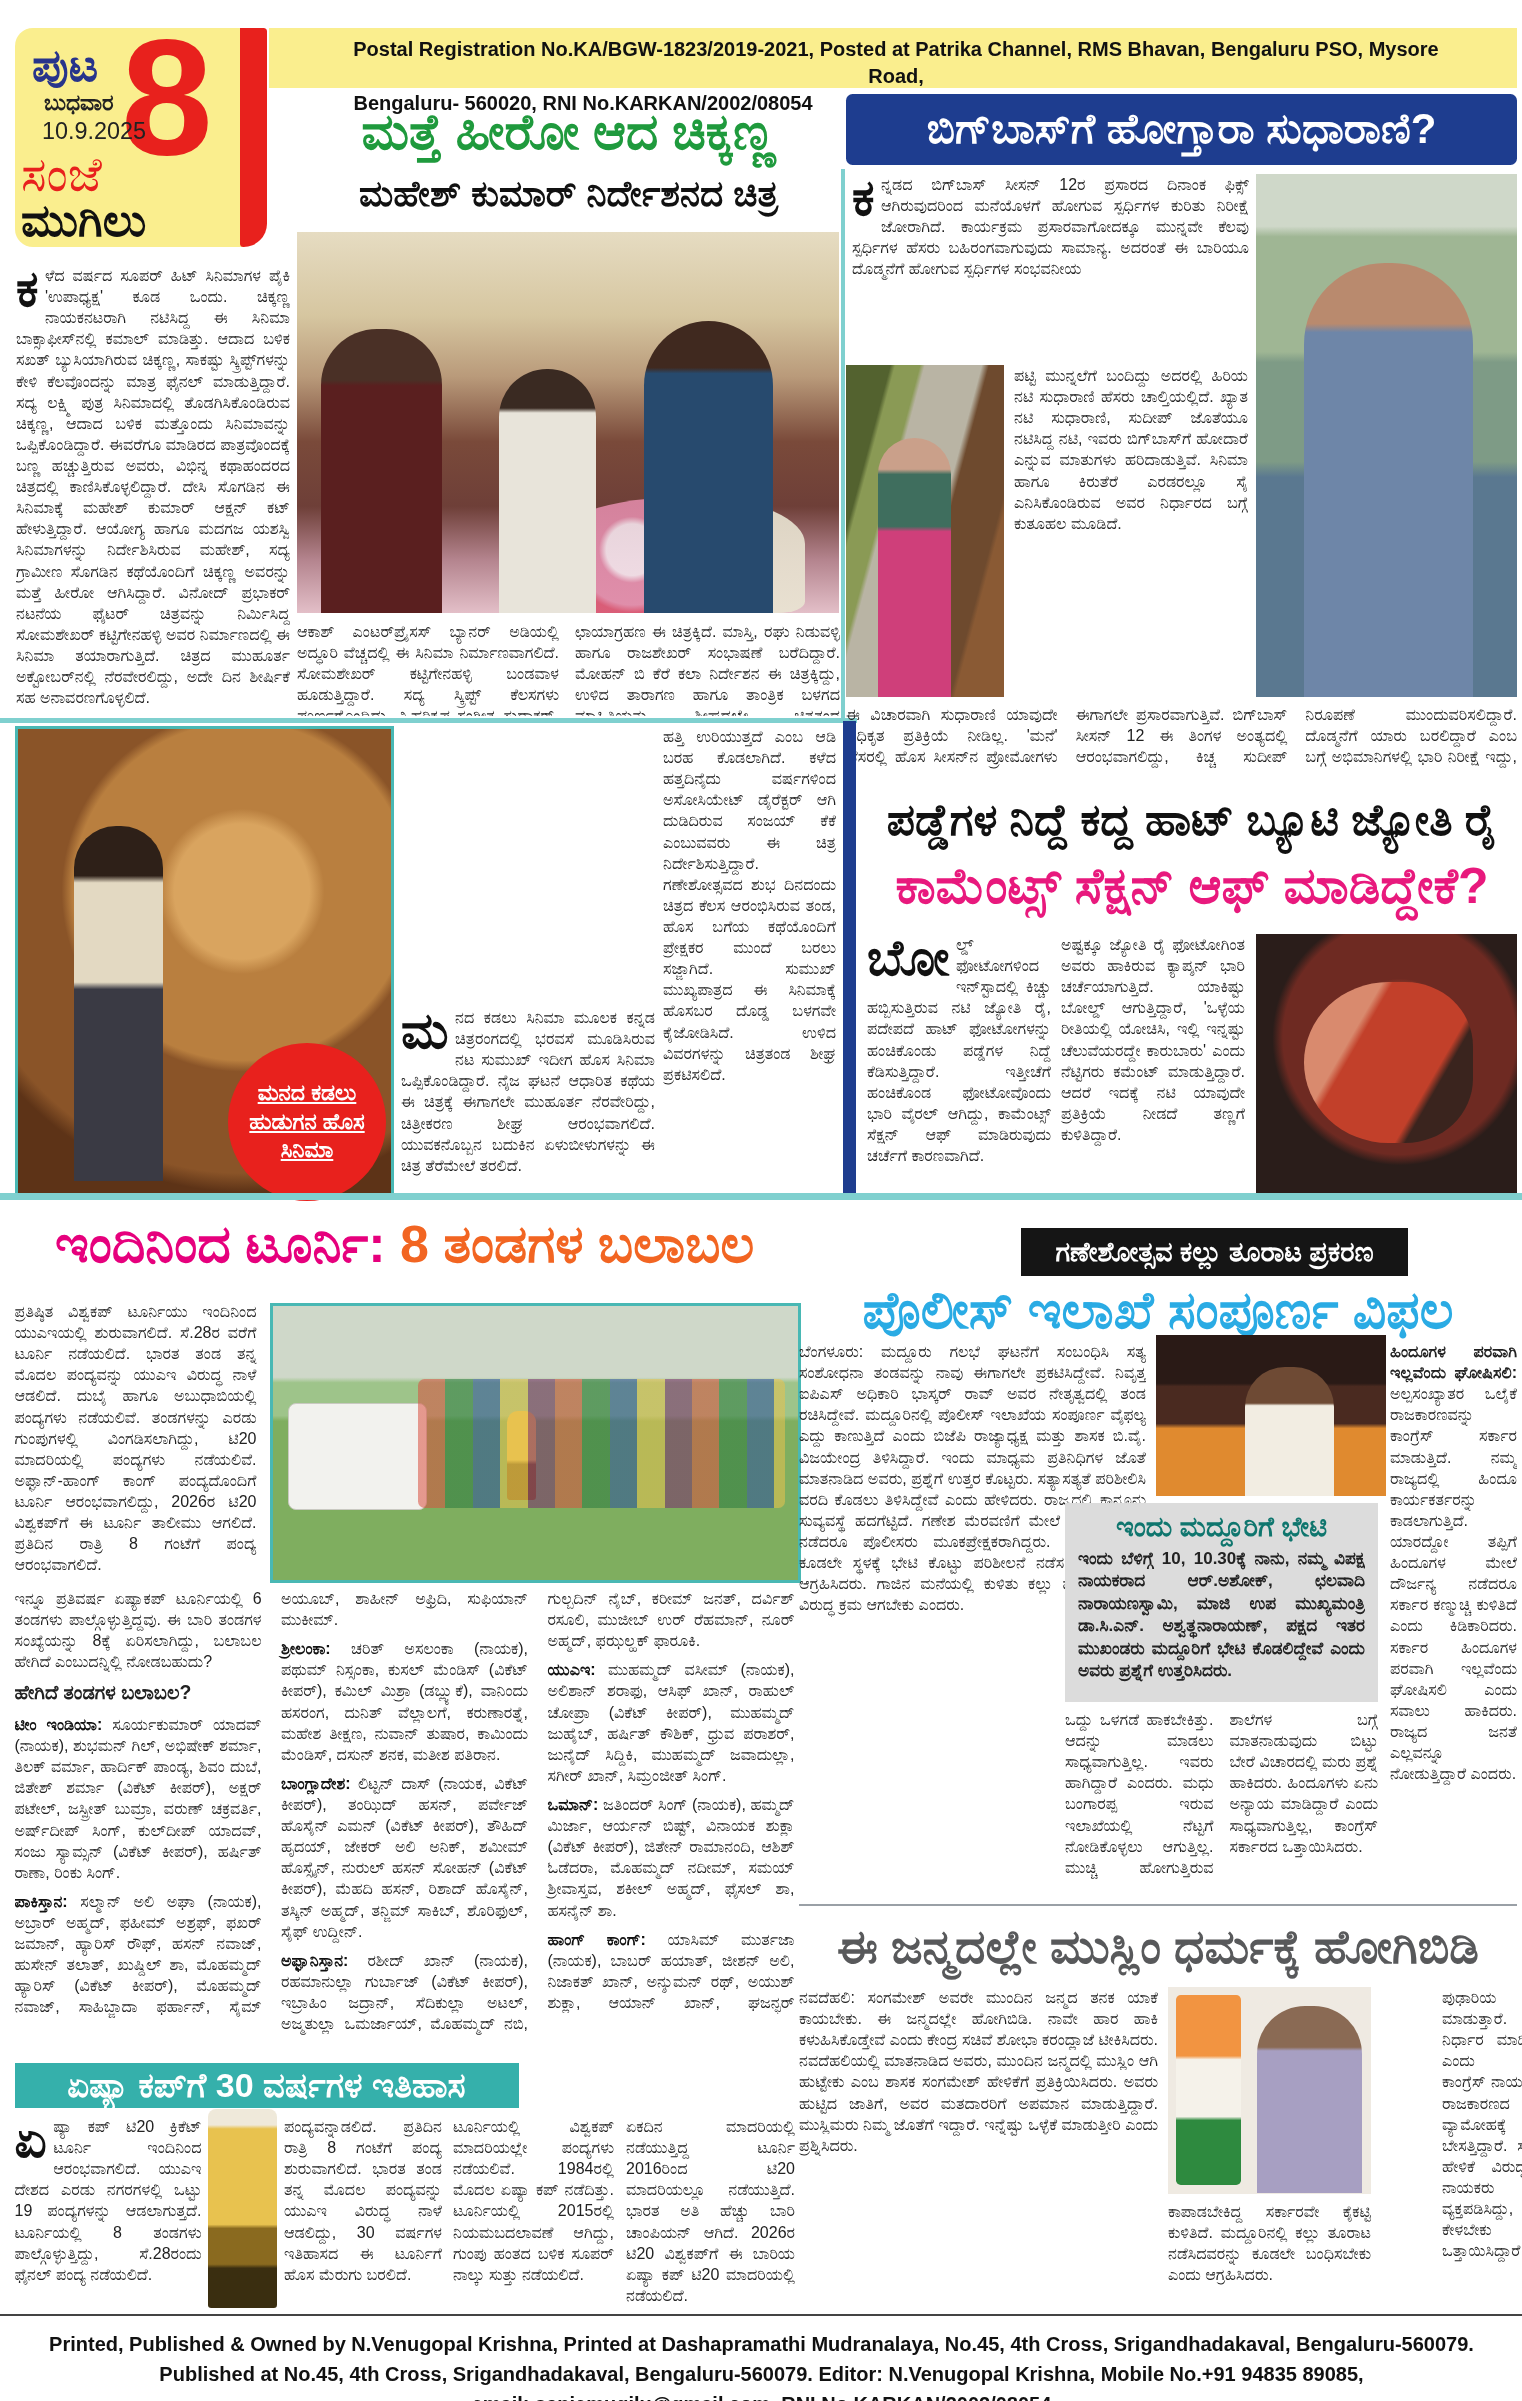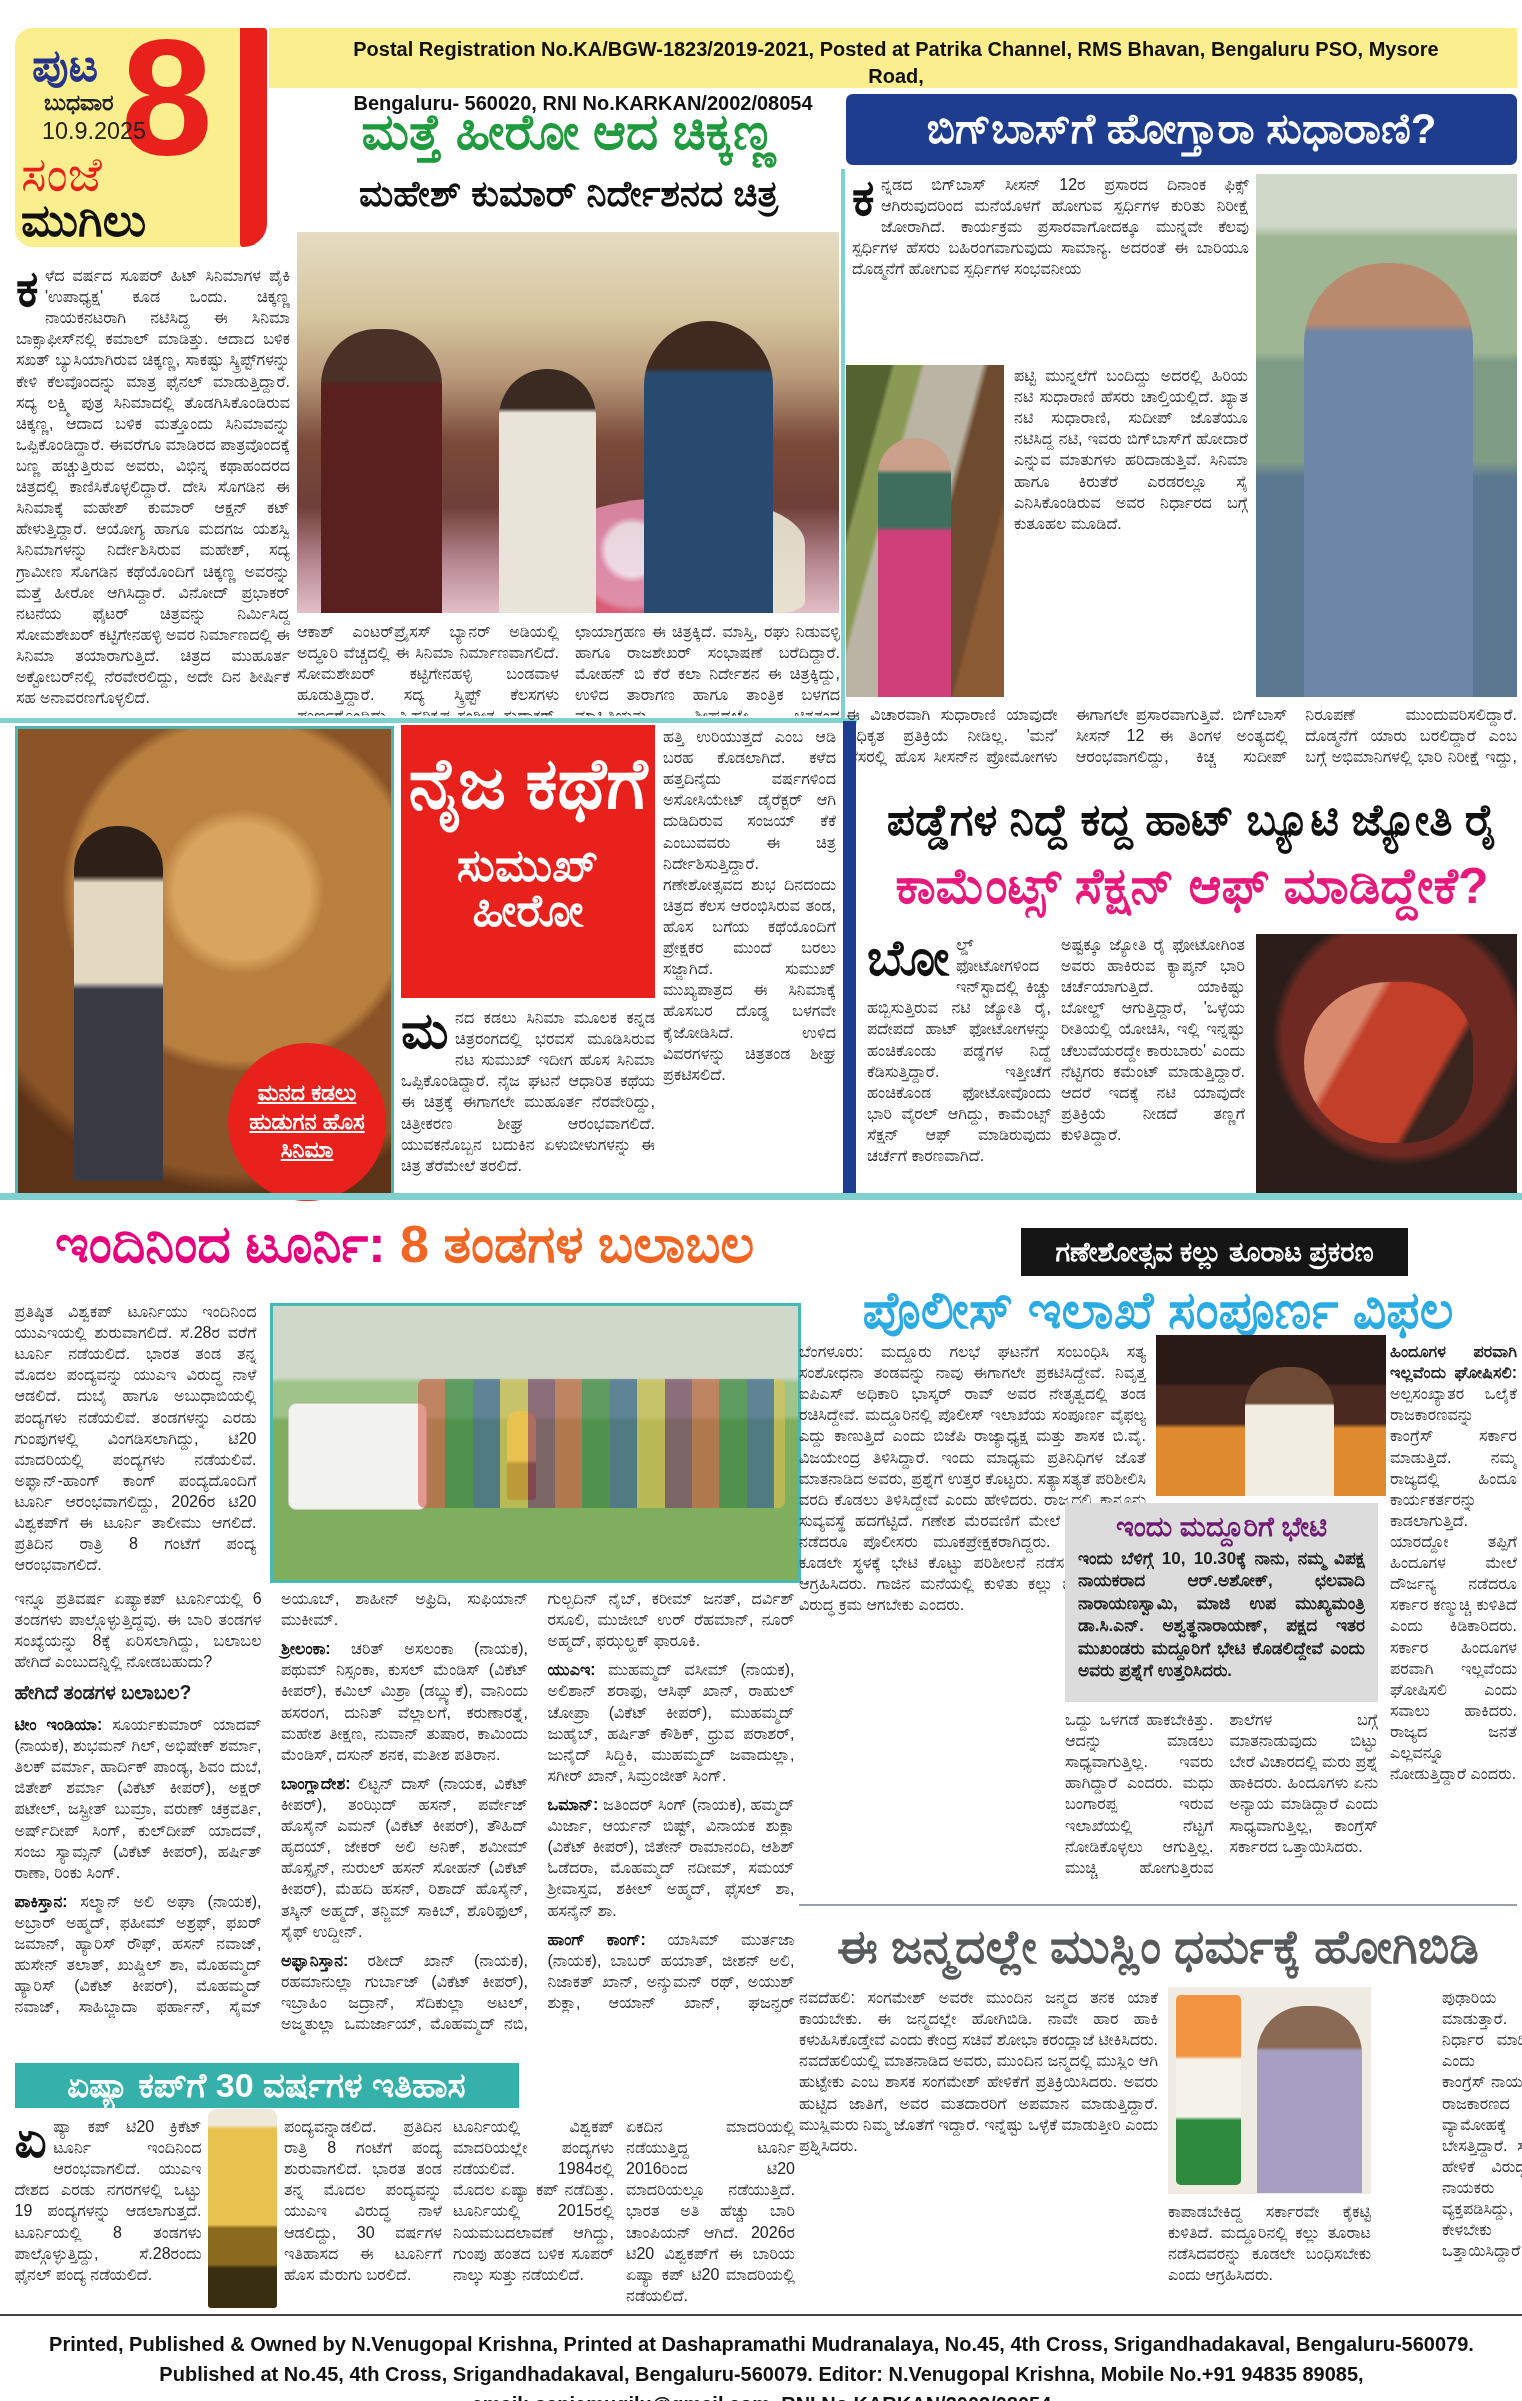--- a/index.html
+++ b/index.html
@@ -75,24 +75,20 @@
   <div class="abs col" style="left:846px;top:704px;width:671px;height:69px;column-count:3;column-gap:18px;">ಈ ವಿಚಾರವಾಗಿ ಸುಧಾರಾಣಿ ಯಾವುದೇ ಅಧಿಕೃತ ಪ್ರತಿಕ್ರಿಯೆ ನೀಡಿಲ್ಲ. 'ಮನೆ' ಹೆಸರಲ್ಲಿ ಹೊಸ ಸೀಸನ್‌ನ ಪ್ರೋಮೋಗಳು ಈಗಾಗಲೇ ಪ್ರಸಾರವಾಗುತ್ತಿವೆ. ಬಿಗ್‌ಬಾಸ್ ಸೀಸನ್ 12 ಈ ತಿಂಗಳ ಅಂತ್ಯದಲ್ಲಿ ಆರಂಭವಾಗಲಿದ್ದು, ಕಿಚ್ಚ ಸುದೀಪ್ ನಿರೂಪಣೆ ಮುಂದುವರಿಸಲಿದ್ದಾರೆ. ದೊಡ್ಮನೆಗೆ ಯಾರು ಬರಲಿದ್ದಾರೆ ಎಂಬ ಬಗ್ಗೆ ಅಭಿಮಾನಿಗಳಲ್ಲಿ ಭಾರಿ ನಿರೀಕ್ಷೆ ಇದ್ದು, ಅಧಿಕೃತ ಘೋಷಣೆಯವರೆಗೆ ಕಾಯಬೇಕಿದೆ. ಸಂಭವನೀಯ ಪಟ್ಟಿಯಲ್ಲಿ ಹಲವು ಸೆಲೆಬ್ರಿಟಿಗಳ ಹೆಸರುಗಳು ಕೇಳಿಬರುತ್ತಿವೆ.</div>
 
   <div class="photo" style="left:14.5px;top:726px;width:373px;height:464px;border:3.2px solid #49b8b4;background:
        radial-gradient(circle at 60% 35%,#d9a45f 0 18%,#b97f3f 22% 45%,#8a5428 48% 75%,#5d3317 80% 100%);">
     <div class="abs" style="left:56px;top:97px;width:89px;height:355px;background:linear-gradient(180deg,#2e2018 0 14%,#e3d9c2 16% 44%,#3a3a44 46% 100%);border-radius:42px 42px 0 0;"></div>
   </div>
   <div class="abs" style="left:228px;top:1043px;width:158px;height:158px;border-radius:50%;background:#e8211d;display:flex;align-items:center;justify-content:center;">
     <div style="color:#fff;font-size:22px;font-weight:bold;text-align:center;line-height:1.3;padding:0 13px;text-decoration:underline;">ಮನದ ಕಡಲು ಹುಡುಗನ ಹೊಸ ಸಿನಿಮಾ</div>
   </div>
 
-  <div class="abs" style="left:401px;top:725px;width:254px;height:273px;background:#e8211d;color:#fff;text-align:center;">
-    <div class="hl" style="font-size:71px;margin-top:22.6px;line-height:1;">ನೈಜ ಕಥೆಗೆ</div>
-    <div class="hl" style="font-size:45px;margin-top:24px;line-height:1;">ಸುಮುಖ್ ಹೀರೋ</div>
-  </div>
 
   <div class="abs col" style="left:401px;top:1007px;width:254px;height:181px;">
     <span class="dropcap">ಮ</span><span>ನದ ಕಡಲು ಸಿನಿಮಾ ಮೂಲಕ ಕನ್ನಡ ಚಿತ್ರರಂಗದಲ್ಲಿ ಭರವಸೆ ಮೂಡಿಸಿರುವ ನಟ ಸುಮುಖ್ ಇದೀಗ ಹೊಸ ಸಿನಿಮಾ ಒಪ್ಪಿಕೊಂಡಿದ್ದಾರೆ. ನೈಜ ಘಟನೆ ಆಧಾರಿತ ಕಥೆಯ ಈ ಚಿತ್ರಕ್ಕೆ ಈಗಾಗಲೇ ಮುಹೂರ್ತ ನೆರವೇರಿದ್ದು, ಚಿತ್ರೀಕರಣ ಶೀಘ್ರ ಆರಂಭವಾಗಲಿದೆ. ಯುವಕನೊಬ್ಬನ ಬದುಕಿನ ಏಳುಬೀಳುಗಳನ್ನು ಈ ಚಿತ್ರ ತೆರೆಮೇಲೆ ತರಲಿದೆ.</span>
   </div>
   <div class="abs col" style="left:663px;top:726px;width:173px;height:462px;">ಹತ್ತಿ ಉರಿಯುತ್ತದೆ ಎಂಬ ಆಡಿ ಬರಹ ಕೊಡಲಾಗಿದೆ. ಕಳೆದ ಹತ್ತದಿನೈದು ವರ್ಷಗಳಿಂದ ಅಸೋಸಿಯೇಟ್ ಡೈರೆಕ್ಟರ್ ಆಗಿ ದುಡಿದಿರುವ ಸಂಜಯ್ ಕೆಕೆ ಎಂಬುವವರು ಈ ಚಿತ್ರ ನಿರ್ದೇಶಿಸುತ್ತಿದ್ದಾರೆ. ಗಣೇಶೋತ್ಸವದ ಶುಭ ದಿನದಂದು ಚಿತ್ರದ ಕೆಲಸ ಆರಂಭಿಸಿರುವ ತಂಡ, ಹೊಸ ಬಗೆಯ ಕಥೆಯೊಂದಿಗೆ ಪ್ರೇಕ್ಷಕರ ಮುಂದೆ ಬರಲು ಸಜ್ಜಾಗಿದೆ. ಸುಮುಖ್ ಮುಖ್ಯಪಾತ್ರದ ಈ ಸಿನಿಮಾಕ್ಕೆ ಹೊಸಬರ ದೊಡ್ಡ ಬಳಗವೇ ಕೈಜೋಡಿಸಿದೆ. ಉಳಿದ ವಿವರಗಳನ್ನು ಚಿತ್ರತಂಡ ಶೀಘ್ರ ಪ್ರಕಟಿಸಲಿದೆ.</div>
 
   <div class="abs" style="left:843px;top:721px;width:13px;height:478px;background:#1e3d8f;"></div>
 
   <div class="abs hl" style="left:867px;top:795px;width:650px;text-align:center;font-size:44px;color:#111;">ಪಡ್ಡೆಗಳ ನಿದ್ದೆ ಕದ್ದ ಹಾಟ್ ಬ್ಯೂಟಿ ಜ್ಯೋತಿ ರೈ</div>
   <div class="abs hl" style="left:867px;top:857px;width:650px;text-align:center;font-size:50px;color:#e8197d;">ಕಾಮೆಂಟ್ಸ್ ಸೆಕ್ಷನ್ ಆಫ್ ಮಾಡಿದ್ದೇಕೆ?</div>
@@ -153,21 +149,21 @@
   <div class="abs hl" style="left:799px;top:1280px;width:718px;text-align:center;font-size:52px;color:#2aabe4;">ಪೊಲೀಸ್ ಇಲಾಖೆ ಸಂಪೂರ್ಣ ವಿಫಲ</div>
 
   <div class="abs col" style="left:799px;top:1341px;width:347px;height:555px;">ಬೆಂಗಳೂರು: ಮದ್ದೂರು ಗಲಭೆ ಘಟನೆಗೆ ಸಂಬಂಧಿಸಿ ಸತ್ಯ ಸಂಶೋಧನಾ ತಂಡವನ್ನು ನಾವು ಈಗಾಗಲೇ ಪ್ರಕಟಿಸಿದ್ದೇವೆ. ನಿವೃತ್ತ ಐಪಿಎಸ್ ಅಧಿಕಾರಿ ಭಾಸ್ಕರ್ ರಾವ್ ಅವರ ನೇತೃತ್ವದಲ್ಲಿ ತಂಡ ರಚಿಸಿದ್ದೇವೆ. ಮದ್ದೂರಿನಲ್ಲಿ ಪೊಲೀಸ್ ಇಲಾಖೆಯ ಸಂಪೂರ್ಣ ವೈಫಲ್ಯ ಎದ್ದು ಕಾಣುತ್ತಿದೆ ಎಂದು ಬಿಜೆಪಿ ರಾಜ್ಯಾಧ್ಯಕ್ಷ ಮತ್ತು ಶಾಸಕ ಬಿ.ವೈ. ವಿಜಯೇಂದ್ರ ತಿಳಿಸಿದ್ದಾರೆ. ಇಂದು ಮಾಧ್ಯಮ ಪ್ರತಿನಿಧಿಗಳ ಜೊತೆ ಮಾತನಾಡಿದ ಅವರು, ಪ್ರಶ್ನೆಗೆ ಉತ್ತರ ಕೊಟ್ಟರು. ಸತ್ಯಾಸತ್ಯತೆ ಪರಿಶೀಲಿಸಿ ವರದಿ ಕೊಡಲು ತಿಳಿಸಿದ್ದೇವೆ ಎಂದು ಹೇಳಿದರು. ರಾಜ್ಯದಲ್ಲಿ ಕಾನೂನು ಸುವ್ಯವಸ್ಥೆ ಹದಗೆಟ್ಟಿದೆ. ಗಣೇಶ ಮೆರವಣಿಗೆ ಮೇಲೆ ಕಲ್ಲು ತೂರಾಟ ನಡೆದರೂ ಪೊಲೀಸರು ಮೂಕಪ್ರೇಕ್ಷಕರಾಗಿದ್ದರು. ಗೃಹ ಸಚಿವರು ಕೂಡಲೇ ಸ್ಥಳಕ್ಕೆ ಭೇಟಿ ಕೊಟ್ಟು ಪರಿಶೀಲನೆ ನಡೆಸಬೇಕಿತ್ತು ಎಂದು ಆಗ್ರಹಿಸಿದರು. ಗಾಜಿನ ಮನೆಯಲ್ಲಿ ಕುಳಿತು ಕಲ್ಲು ಹೊಡೆಯುವವರ ವಿರುದ್ಧ ಕ್ರಮ ಆಗಬೇಕು ಎಂದರು.</div>
 
   <div class="photo" style="left:1156px;top:1335px;width:230px;height:161px;background:
        linear-gradient(180deg,#2a1a16 0 30%,#4a2a20 32% 55%,#e08a2f 58% 100%);">
     <div class="abs" style="left:89px;top:32px;width:89px;height:129px;background:linear-gradient(180deg,#6e4a34 0 28%,#f2ede2 30% 100%);border-radius:40px 40px 0 0;"></div>
   </div>
 
   <div class="abs" style="left:1065px;top:1503px;width:313px;height:199px;background:#dcdcdc;padding:8px 13px;box-sizing:border-box;">
-    <div class="hl" style="font-size:27.4px;text-align:center;margin-bottom:4.8px;color:#701a75;">ಇಂದು ಮದ್ದೂರಿಗೆ ಭೇಟಿ</div>
+    <div class="hl" style="font-size:27.4px;text-align:center;margin-bottom:4.8px;color:#0f766e;">ಇಂದು ಮದ್ದೂರಿಗೆ ಭೇಟಿ</div>
     <div class="col" style="font-size:17px;font-weight:bold;height:142px;">ಇಂದು ಬೆಳಿಗ್ಗೆ 10, 10.30ಕ್ಕೆ ನಾನು, ನಮ್ಮ ವಿಪಕ್ಷ ನಾಯಕರಾದ ಆರ್.ಅಶೋಕ್, ಛಲವಾದಿ ನಾರಾಯಣಸ್ವಾಮಿ, ಮಾಜಿ ಉಪ ಮುಖ್ಯಮಂತ್ರಿ ಡಾ.ಸಿ.ಎನ್. ಅಶ್ವತ್ಥನಾರಾಯಣ್, ಪಕ್ಷದ ಇತರ ಮುಖಂಡರು ಮದ್ದೂರಿಗೆ ಭೇಟಿ ಕೊಡಲಿದ್ದೇವೆ ಎಂದು ಅವರು ಪ್ರಶ್ನೆಗೆ ಉತ್ತರಿಸಿದರು.</div>
   </div>
 
   <div class="abs col" style="left:1065px;top:1709px;width:313px;height:187px;column-count:2;column-gap:16px;">ಒದ್ದು ಒಳಗಡೆ ಹಾಕಬೇಕಿತ್ತು. ಆದನ್ನು ಮಾಡಲು ಸಾಧ್ಯವಾಗುತ್ತಿಲ್ಲ. ಇವರು ಹಾಗಿದ್ದಾರೆ ಎಂದರು. ಮಧು ಬಂಗಾರಪ್ಪ ಇರುವ ಇಲಾಖೆಯಲ್ಲಿ ನೆಟ್ಟಗೆ ನೋಡಿಕೊಳ್ಳಲು ಆಗುತ್ತಿಲ್ಲ. ಮುಚ್ಚಿ ಹೋಗುತ್ತಿರುವ ಶಾಲೆಗಳ ಬಗ್ಗೆ ಮಾತನಾಡುವುದು ಬಿಟ್ಟು ಬೇರೆ ವಿಚಾರದಲ್ಲಿ ಮರು ಪ್ರಶ್ನೆ ಹಾಕಿದರು. ಹಿಂದೂಗಳು ಏನು ಅನ್ಯಾಯ ಮಾಡಿದ್ದಾರೆ ಎಂದು ಸಾಧ್ಯವಾಗುತ್ತಿಲ್ಲ, ಕಾಂಗ್ರೆಸ್ ಸರ್ಕಾರದ ಒತ್ತಾಯಿಸಿದರು.</div>
 
   <div class="abs col" style="left:1390px;top:1341px;width:127px;height:555px;">
     <b>ಹಿಂದೂಗಳ ಪರವಾಗಿ ಇಲ್ಲವೆಂದು ಘೋಷಿಸಲಿ:</b>
     <span>ಅಲ್ಪಸಂಖ್ಯಾತರ ಒಲೈಕೆ ರಾಜಕಾರಣವನ್ನು ಕಾಂಗ್ರೆಸ್ ಸರ್ಕಾರ ಮಾಡುತ್ತಿದೆ. ನಮ್ಮ ರಾಜ್ಯದಲ್ಲಿ ಹಿಂದೂ ಕಾರ್ಯಕರ್ತರನ್ನು ಕಾಡಲಾಗುತ್ತಿದೆ. ಯಾರದ್ದೋ ತಪ್ಪಿಗೆ ಹಿಂದೂಗಳ ಮೇಲೆ ದೌರ್ಜನ್ಯ ನಡೆದರೂ ಸರ್ಕಾರ ಕಣ್ಮುಚ್ಚಿ ಕುಳಿತಿದೆ ಎಂದು ಕಿಡಿಕಾರಿದರು. ಸರ್ಕಾರ ಹಿಂದೂಗಳ ಪರವಾಗಿ ಇಲ್ಲವೆಂದು ಘೋಷಿಸಲಿ ಎಂದು ಸವಾಲು ಹಾಕಿದರು. ರಾಜ್ಯದ ಜನತೆ ಎಲ್ಲವನ್ನೂ ನೋಡುತ್ತಿದ್ದಾರೆ ಎಂದರು.</span>
   </div>
 

